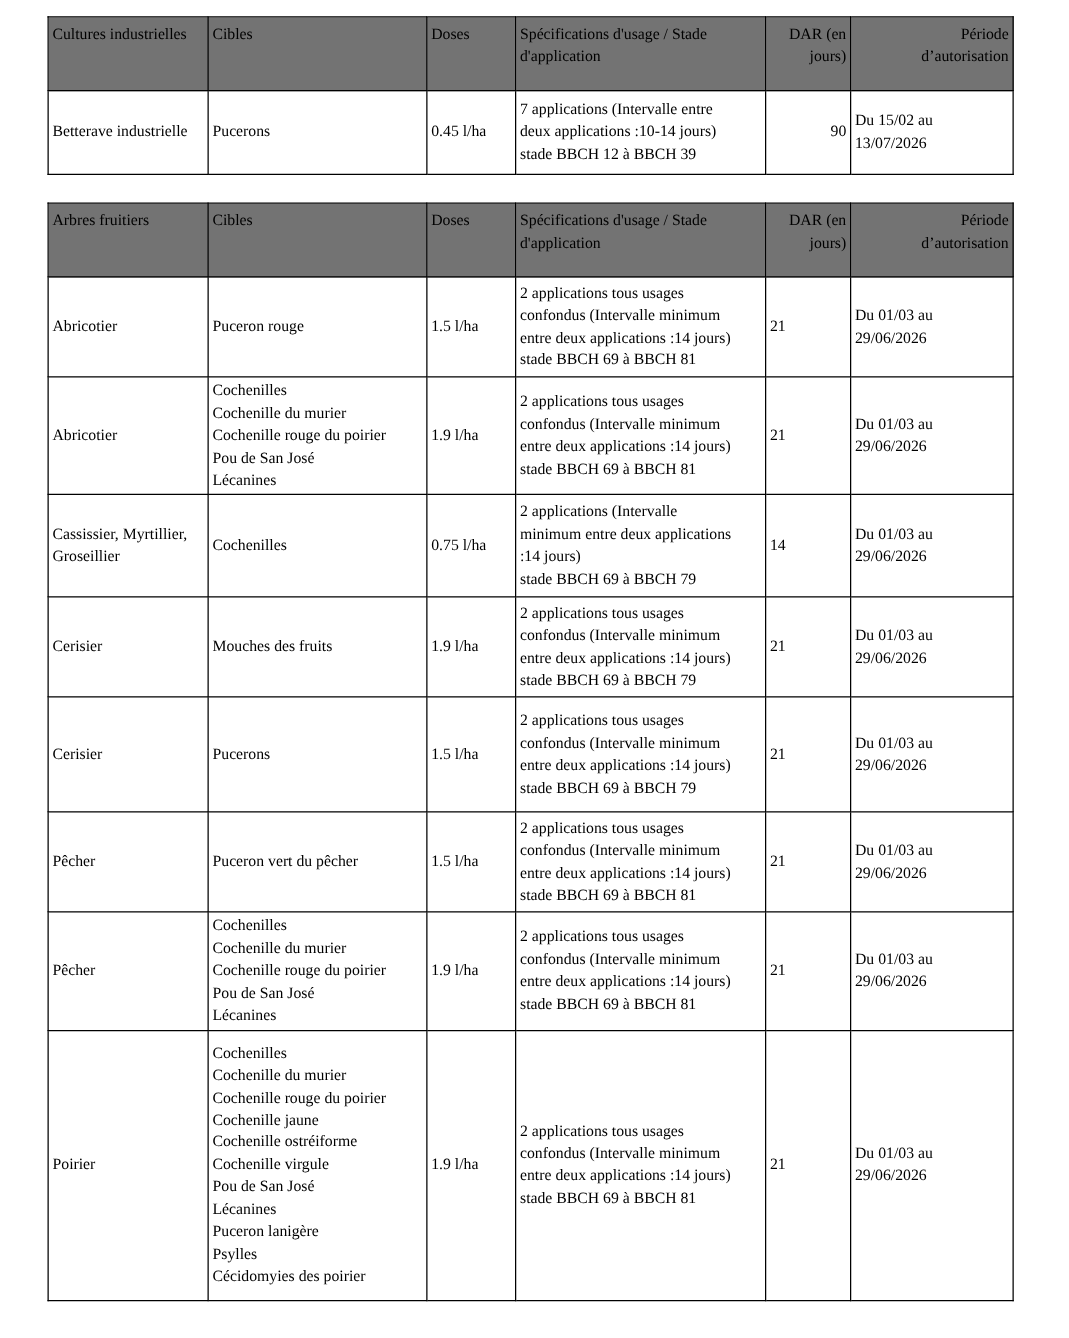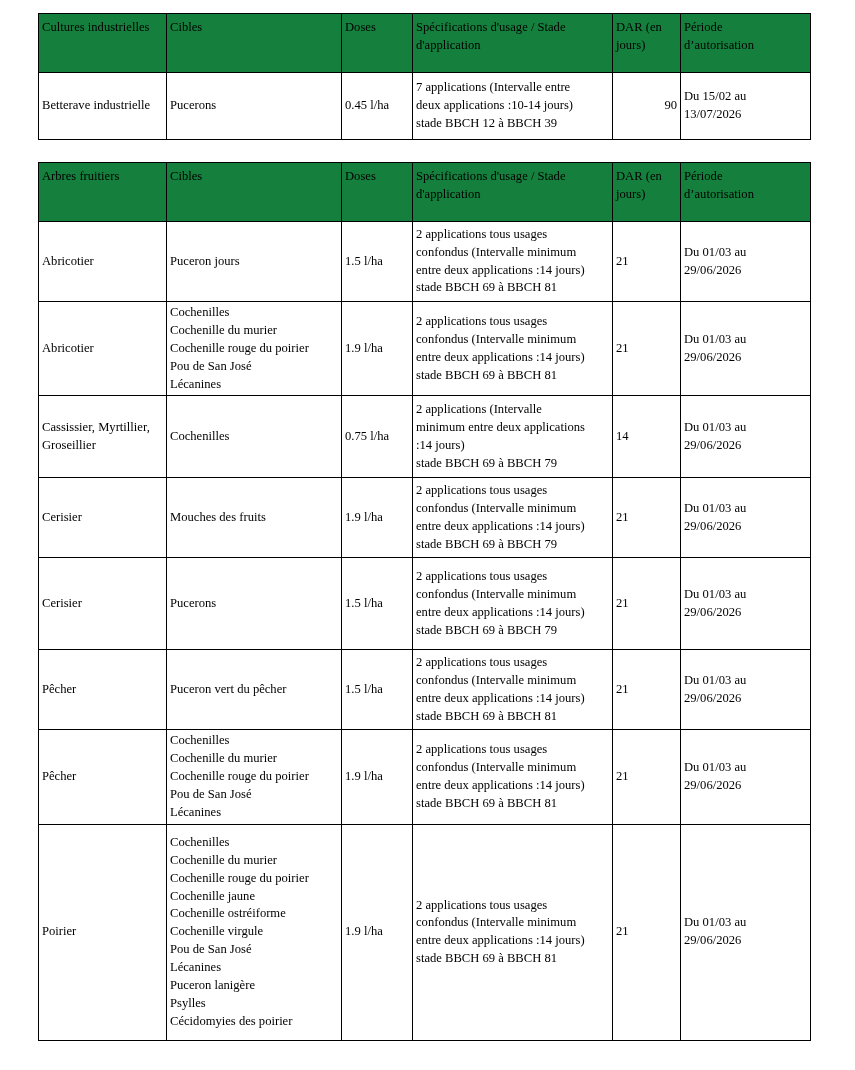--- a/index.html
+++ b/index.html
@@ -30,40 +30,40 @@
   }
   table.reg td, table.reg th {
     border: 1px solid #000000;
     padding: 2px 3px 2px 3px;
     vertical-align: middle;
     text-align: left;
     font-weight: normal;
     word-wrap: break-word;
   }
   table.reg thead th {
-    background: #15803d;
+    background: #737373;
     vertical-align: top;
     padding-top: 5px;
     padding-bottom: 5px;
     margin-left: 16px;
   }
   
   col.c-crop   { width: 128px; }
   col.c-target { width: 175px; }
   col.c-dose   { width: 71px;  }
   col.c-spec   { width: 200px; }
   col.c-dar    { width: 68px;  }
   col.c-period { width: 130px; }
 
   .cell-lines { display: block; }
   .cell-lines .ln { display: block; white-space: nowrap; }
   .ln.wrapok { white-space: normal; }
 
   td.dar { text-align: center; }
-  thead th.dar-h, thead th.period-h { text-align: left; }
+  thead th.dar-h, thead th.period-h { text-align: right; }
 
   
   #table-industrial thead th { height: 48px; }
   #table-industrial tbody td { height: 62px; }
   
   #table-industrial td.dar { text-align: right; }
 
   .gap { height: 22px; }
 
   
@@ -185,21 +185,21 @@
     <tbody>
 
       <tr class="r-h1">
         <td class="crop-multi">
           <span class="cell-lines">
               <span class="ln">Abricotier</span>
             </span>
         </td>
         <td class="targets">
           <span class="cell-lines">
-              <span class="ln">Puceron jours</span>
+              <span class="ln">Puceron rouge</span>
             </span>
         </td>
         <td>1.5 l/ha</td>
         <td class="spec">
           <span class="cell-lines">
               <span class="ln">2 applications tous usages</span>
               <span class="ln">confondus (Intervalle minimum</span>
               <span class="ln">entre deux applications :14 jours)</span>
               <span class="ln">stade BBCH 69 à BBCH 81</span>
             </span>

